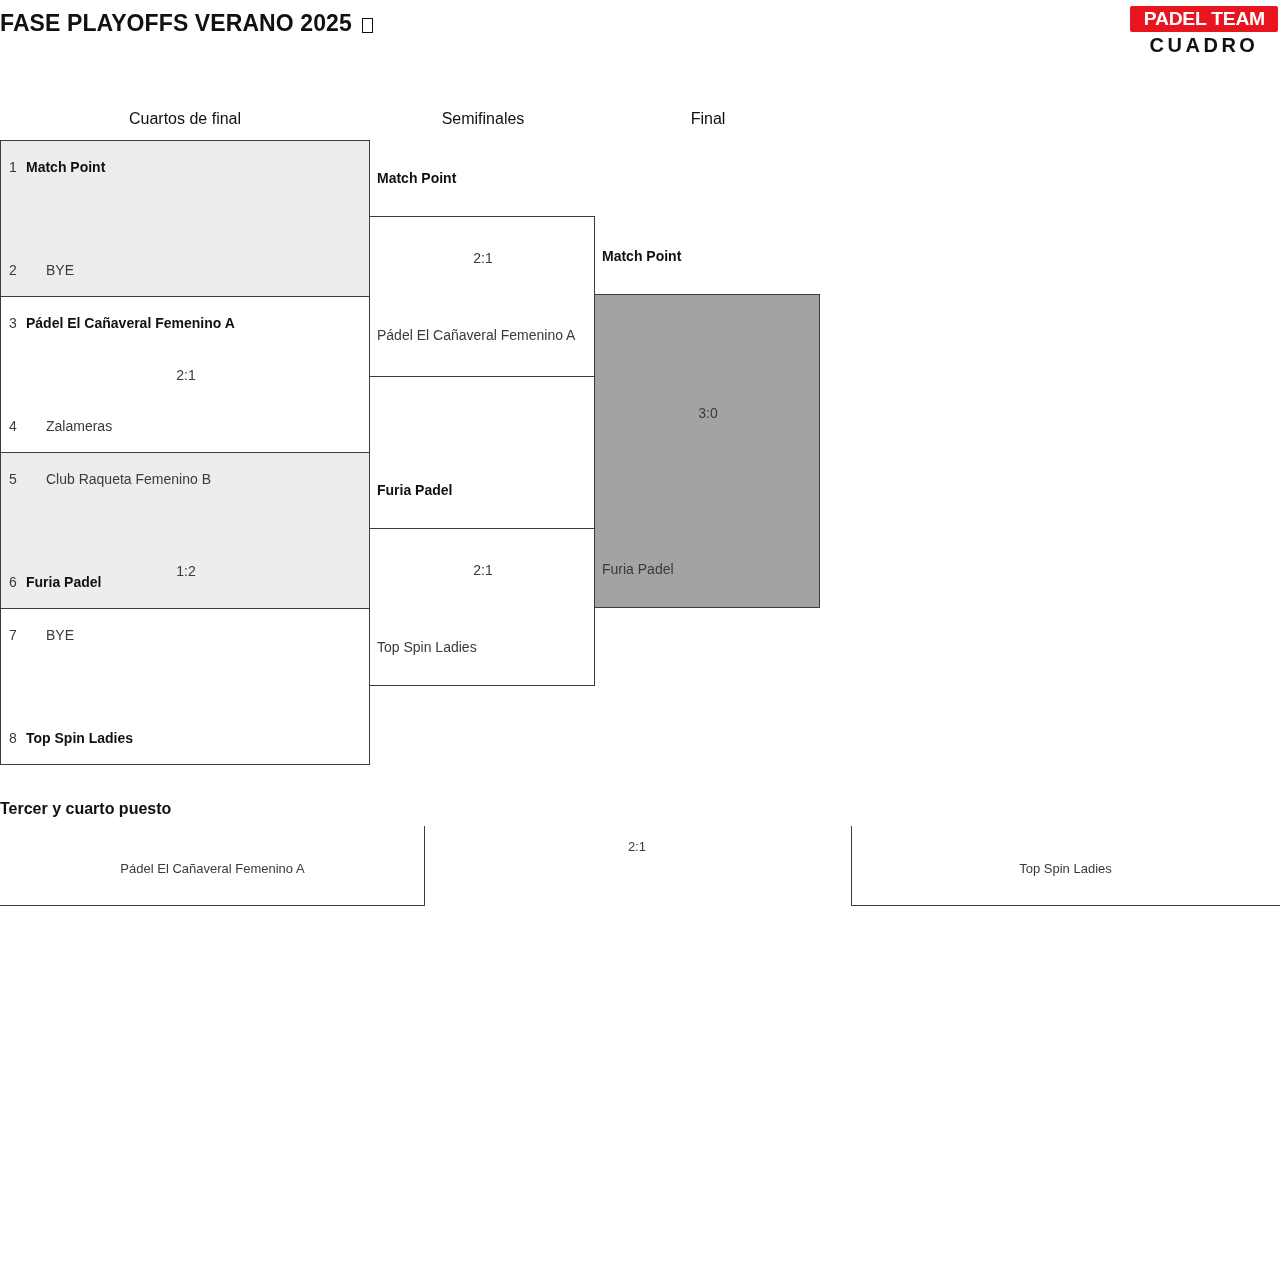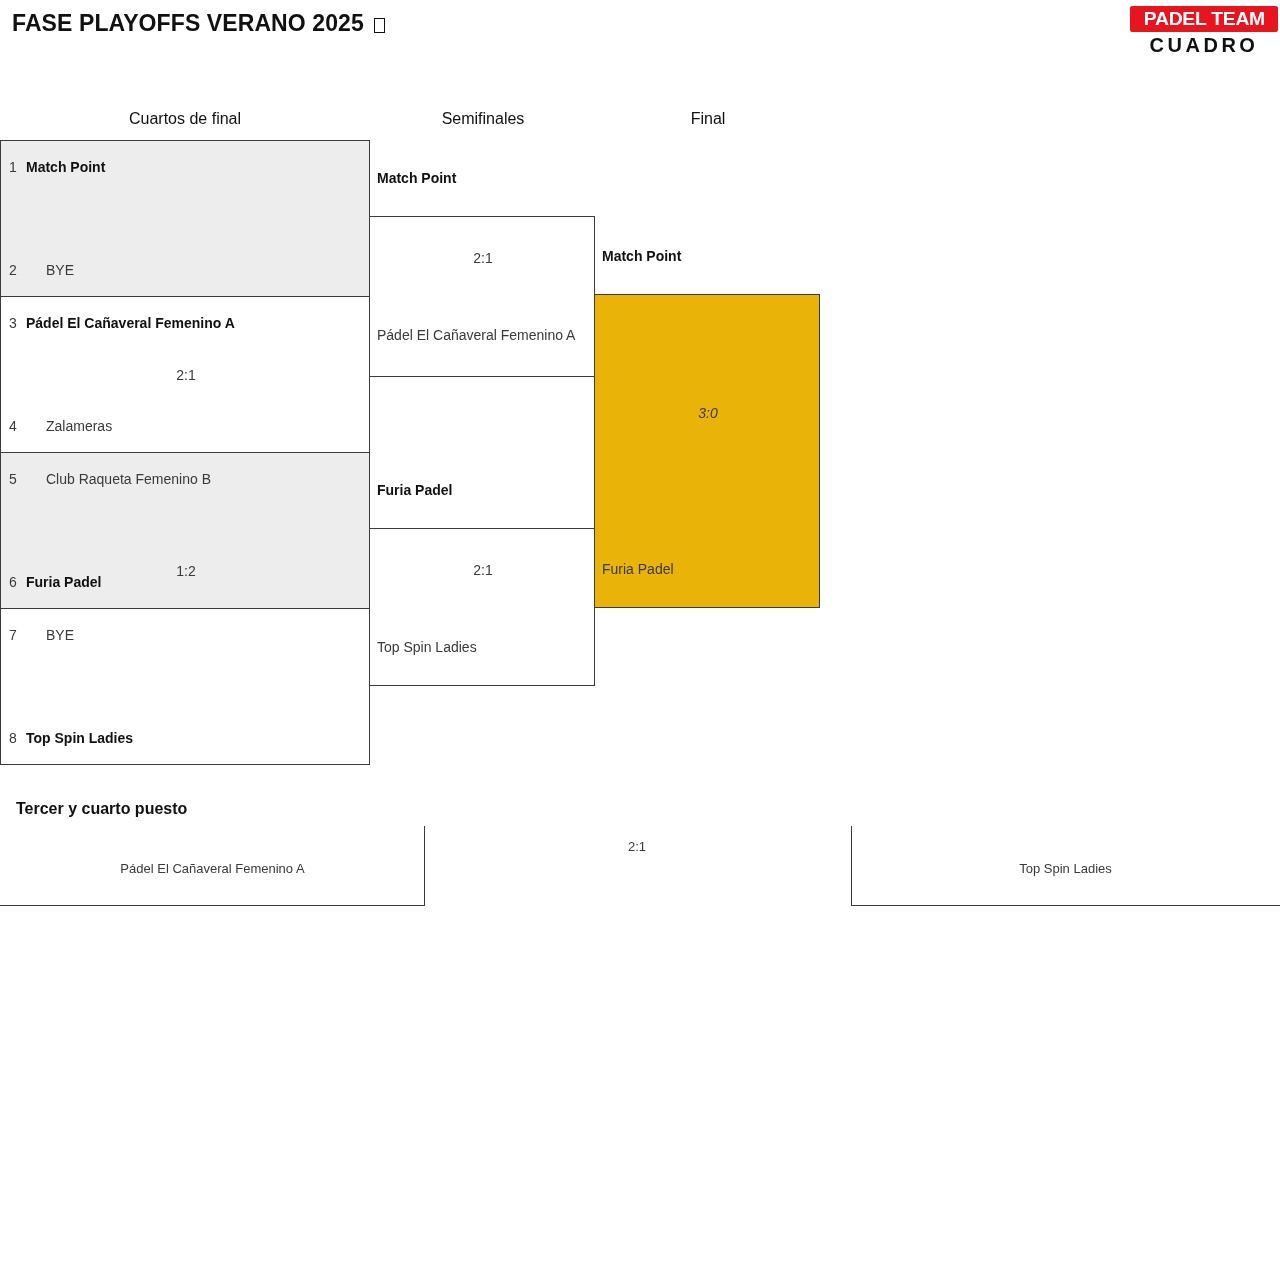--- a/index.html
+++ b/index.html
@@ -10,21 +10,21 @@
     color:#111111;
     overflow:hidden;
     position:relative;
   }
   .page{position:absolute;left:0;top:0;width:1280px;height:1282px;}
 
   
   .title{
     position:absolute;left:0;top:8px;width:1000px;
     font-size:23px;font-weight:700;line-height:1.33;
-    letter-spacing:.1px;color:#111;padding-left:12px;
+    letter-spacing:.1px;color:#111;
   }
   .title .ln{display:block;white-space:pre;}
   .tofu{
     display:inline-block;width:11px;height:15px;
     border:1.5px solid #111;vertical-align:-2px;margin-left:4px;
     box-sizing:border-box;
   }
 
   .logo{
     position:absolute;right:2px;top:4px;width:148px;height:56px;
@@ -57,21 +57,21 @@
   .mbox{position:absolute;box-sizing:border-box;}
   .r1{
     border:1px solid #3c3c3c;
     background:#ffffff;
   }
   .r1.shaded{background:#ededed;}
   .r2{
     border:1px solid #3c3c3c;background:#ffffff;
   }
   .r3{
-    border:1px solid #3c3c3c;background:#eab308;font-style:italic;
+    border:1px solid #3c3c3c;background:#a3a3a3;
   }
 
   .seed{
     position:absolute;font-size:14px;color:#3a3a3a;white-space:nowrap;
   }
   .tname{
     position:absolute;font-size:14px;white-space:nowrap;
   }
   .tname.win{font-weight:700;color:#111111;}
   .tname.lose{font-weight:400;color:#3a3a3a;margin-left:20px;}
@@ -82,21 +82,21 @@
 
   
   .slot{
     position:absolute;font-size:14px;white-space:nowrap;
   }
   .slot.win{font-weight:700;color:#111111;}
   .slot.lose{font-weight:400;color:#3a3a3a;}
 
   
   .tp-title{
-    position:absolute;left:0;top:800px;font-size:16px;font-weight:700;color:#111;padding-left:16px;
+    position:absolute;left:0;top:800px;font-size:16px;font-weight:700;color:#111;
   }
   .tp-left{
     position:absolute;left:0;top:826px;width:425px;height:80px;
     border-right:1px solid #3c3c3c;border-bottom:1px solid #3c3c3c;
     box-sizing:border-box;background:#fff;
   }
   .tp-right{
     position:absolute;left:851px;top:826px;width:429px;height:80px;
     border-left:1px solid #3c3c3c;border-bottom:1px solid #3c3c3c;
     box-sizing:border-box;background:#fff;

